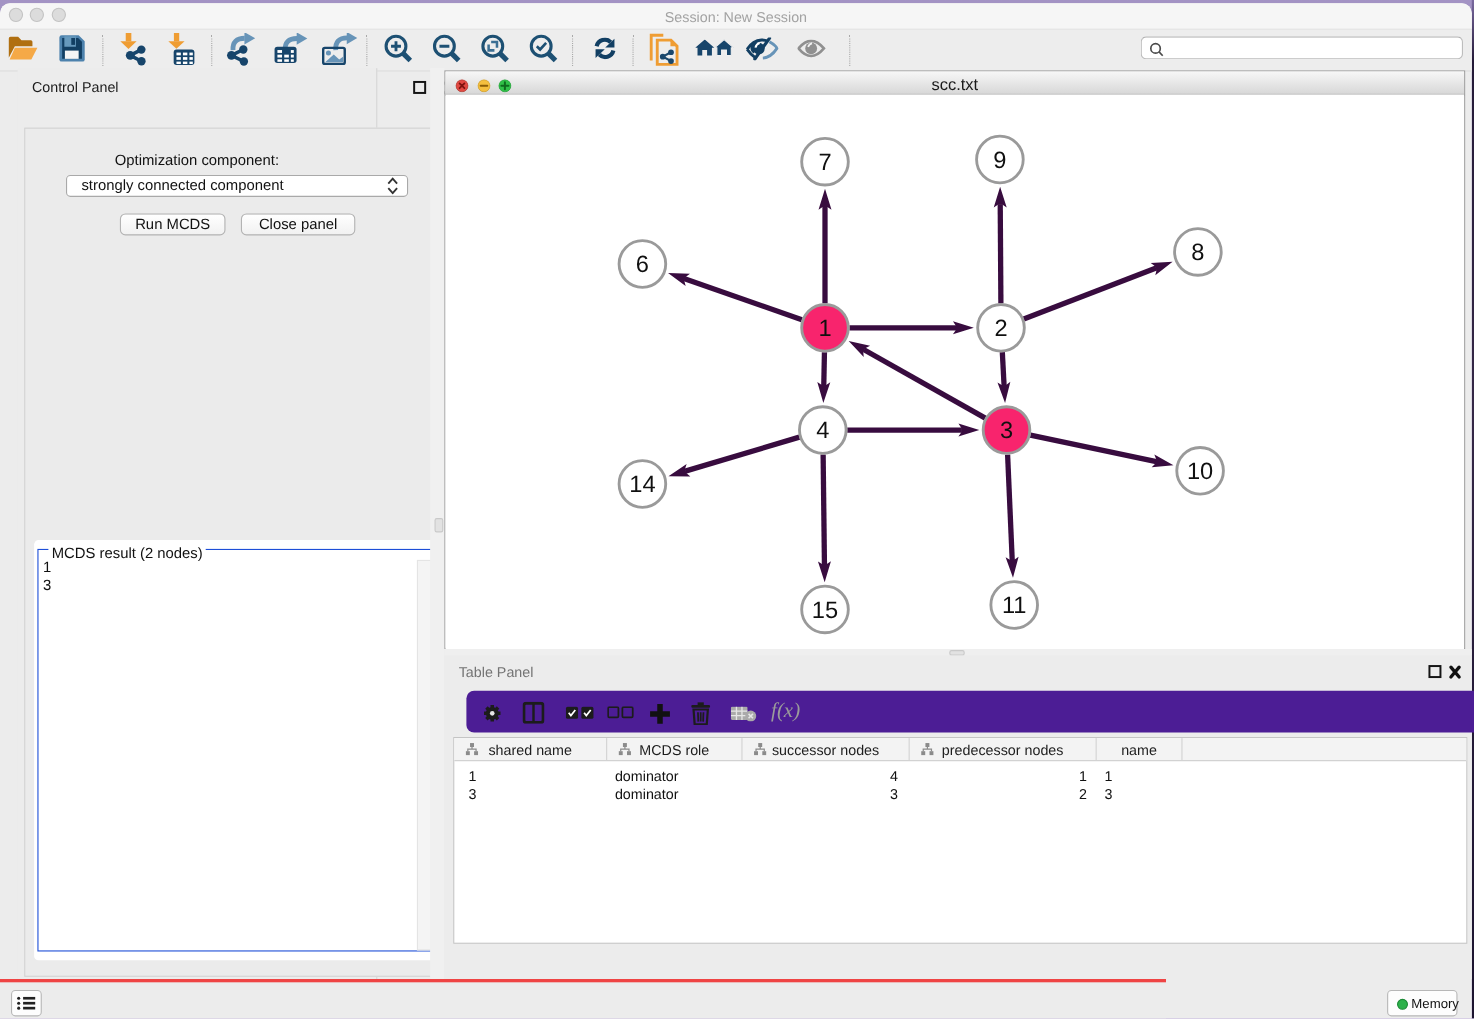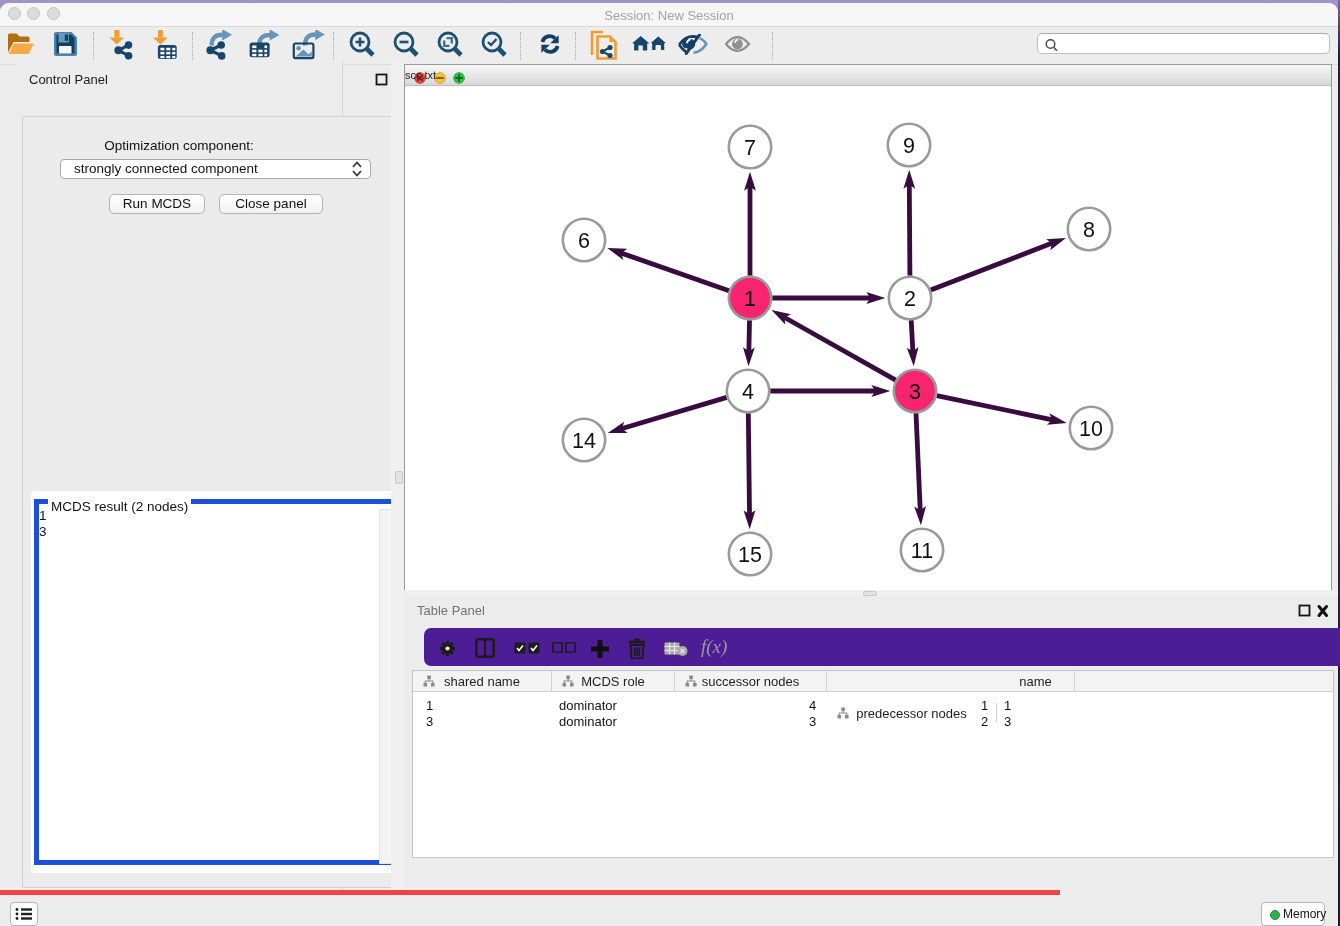--- a/index.html
+++ b/index.html
@@ -20,51 +20,51 @@
   #cpanel { left:16px; top:59px; width:327px; height:828px; background:#ececec; border-right:1px solid #d5d5d5;}
   #cpanel .hdr { left:13px; top:10px; font-size:13px; color:#1c1c1c; }
   #tabsrow { left:78px; top:35px; height:21px; border:1px solid #bdbdbd; border-radius:6px; background:#fff; overflow:hidden; display:flex; }
   #tabsrow div { font-size:13.5px; font-weight:bold; color:#111; text-align:center; line-height:19px; border-right:1px solid #c9c9c9; }
   #tabsrow div:last-child { border-right:none; background:linear-gradient(#dadada,#cecece); color:#fdfdfd; font-weight:bold; text-shadow:0 -1px 0 #b0b0b0; }
   #cpcontent { left:6px; top:54px; width:379px; height:772px; border:1px solid #d2d2d2; background:#ebebeb; }
   #optlabel { left:0; top:76px; width:100%; text-align:center; font-size:13.5px; color:#111; }
   #optsel { left:44px; top:97px; width:311px; height:20px; background:#fff; border:1px solid #a9a9a9; border-radius:4px; font-size:13.5px; color:#111; line-height:18px; padding-left:13px; }
   .btn { height:20px; background:linear-gradient(#ffffff,#f1f1f1); border:1px solid #b3b3b3; border-radius:5px; font-size:13.5px; color:#111; text-align:center; line-height:18px; }
   #fs { left:15px; top:429px; width:371px; height:382px; background:#fff; border-radius:4px; }
-  #fsborder { left:3px; top:8px; width:364px; height:366px; border:5px solid #1d4ed8; }
+  #fsborder { left:3px; top:8px; width:364px; height:366px; border:1px solid #1d4ed8; }
   #fslegend { left:9px; top:-5px; background:#fff; padding:0 3px; font-size:13.5px; color:#111; }
   #fsinner { left:2px; top:17px; width:366px; height:356px; font-size:13.5px; color:#111; padding:0 0 0 6px; line-height:16px; }
   #fsscroll { left:348px; top:18px; width:17px; height:355px; background:#f4f4f4; border:1px solid #e4e4e4; }
   
   #vsplit { left:391px; top:59px; width:13px; height:828px; background:#f0f0f0; }
   #vhandle { left:4px; top:409px; width:8px; height:13px; background:#e2e2e2; border:1px solid #c9c9c9; border-radius:2px; }
   
   #netwin { left:404px; top:61px; width:928px; height:526px; border:1px solid #999; background:#fff; }
   #nettitle { left:0; top:0; width:100%; height:21px; background:linear-gradient(#f7f7f7,#d8d8d8); border-bottom:1px solid #b8b8b8; }
-  #nettitle span.t { position:absolute; left:0; width:100%; text-align:left; top:4px; font-size:11px; color:#1a1a1a; }
+  #nettitle span.t { position:absolute; left:0; width:100%; text-align:center; top:4px; font-size:15px; color:#1a1a1a; }
   .lt { top:7px; width:12px; height:12px; border-radius:50%; }
   #netcanvas { left:0; top:22px; width:926px; height:503px; background:#fff; }
   #hsplit { left:404px; top:587px; width:934px; height:6px; background:#efefef; }
   #hhandle { left:459px; top:1px; width:14px; height:5px; background:#e2e2e2; border:1px solid #c9c9c9; border-radius:2px; }
   
   #tpanel { left:404px; top:593px; width:934px; height:294px; background:#ececec; }
   #tpanel .hdr { left:13px; top:7px; font-size:13px; color:#737373; }
   #ttoolbar { left:20px; top:32px; width:922px; height:38px; background:#4c1d95; border-radius:7px; }
   #ttable { left:8px; top:74px; width:922px; height:188px; background:#fff; border:1px solid #c4c4c4; }
   #thead { left:0; top:0; width:920px; height:21px; background:#f3f3f3; border-bottom:1px solid #cfcfcf; }
   .oc { position:absolute; left:10px; top:4px; }
   .hcol { position:absolute; top:0; height:20px; border-right:1px solid #d2d2d2; font-size:13px; color:#1d1d1d; text-align:center; line-height:21px; }
   .cell { font-size:13px; color:#111; position:absolute; }
   #ttabs { left:0px; top:270px; width:920px; height:24px; text-align:center; }
   #ttabsrow { left:294px; top:0px; height:21px; border:1px solid #bdbdbd; border-radius:6px; background:#fff; overflow:hidden; display:flex; }
   #ttabsrow div { font-size:13.5px; font-weight:bold; color:#111; text-align:center; line-height:19px; border-right:1px solid #c9c9c9; }
   #ttabsrow div:first-child { background:linear-gradient(#dadada,#cecece); color:#f8f8f8; text-shadow:0 -1px 0 #b0b0b0; }
   #ttabsrow div:last-child { border-right:none; }
   
-  #statusbar { left:0; top:887px; width:1060px; height:36px; background:#ececec; border-top:5px solid #ef4444; }
+  #statusbar { left:0; top:887px; width:1060px; height:36px; background:#ececec; border-top:3px solid #ef4444; }
   #listbtn { left:10px; top:7px; width:28px; height:24px; background:#fdfdfd; border:1px solid #b7b7b7; border-radius:4px; }
   #membtn { left:1261px; top:7px; width:64px; height:24px; background:#fdfdfd; border:1px solid #b7b7b7; border-radius:4px; font-size:12px; color:#111; line-height:22px; text-align:left; padding-left:21px; }
   #memdot { left:8px; top:7px; width:10px; height:10px; border-radius:50%; background:#2db14b; border:1px solid #1d8a37; }
 </style>
 </head>
 <body>
 <div class="abs" id="rightstrip"></div>
 <div class="abs" id="appwin">
 
   <div class="abs" id="titlebar">
@@ -430,21 +430,21 @@
               <path d="M6.1 4 L6.1 6 M2.3 8 L2.3 6 L9.8 6 L9.8 8" fill="none" stroke="#8b8b8b" stroke-width="1.1"></path>
             </svg>MCDS role</div>
         <div class="abs hcol" style="left:262px;width:152px;"><svg class="oc" width="12" height="12">
               <g fill="#8b8b8b">
                 <rect x="4.3" y="0.5" width="3.6" height="3.6"></rect>
                 <rect x="0.5" y="7.9" width="3.6" height="3.6"></rect>
                 <rect x="8" y="7.9" width="3.6" height="3.6"></rect>
               </g>
               <path d="M6.1 4 L6.1 6 M2.3 8 L2.3 6 L9.8 6 L9.8 8" fill="none" stroke="#8b8b8b" stroke-width="1.1"></path>
             </svg>successor nodes</div>
-        <div class="abs hcol" style="left:414px;width:170px;margin-top:32px;"><svg class="oc" width="12" height="12">
+        <div class="abs hcol" style="left:414px;width:170px;"><svg class="oc" width="12" height="12">
               <g fill="#8b8b8b">
                 <rect x="4.3" y="0.5" width="3.6" height="3.6"></rect>
                 <rect x="0.5" y="7.9" width="3.6" height="3.6"></rect>
                 <rect x="8" y="7.9" width="3.6" height="3.6"></rect>
               </g>
               <path d="M6.1 4 L6.1 6 M2.3 8 L2.3 6 L9.8 6 L9.8 8" fill="none" stroke="#8b8b8b" stroke-width="1.1"></path>
             </svg>predecessor nodes</div>
         <div class="abs hcol" style="left:584px;width:78px;">name</div>
       </div>
       <div class="cell" style="left:13px;top:27px;">1</div>

